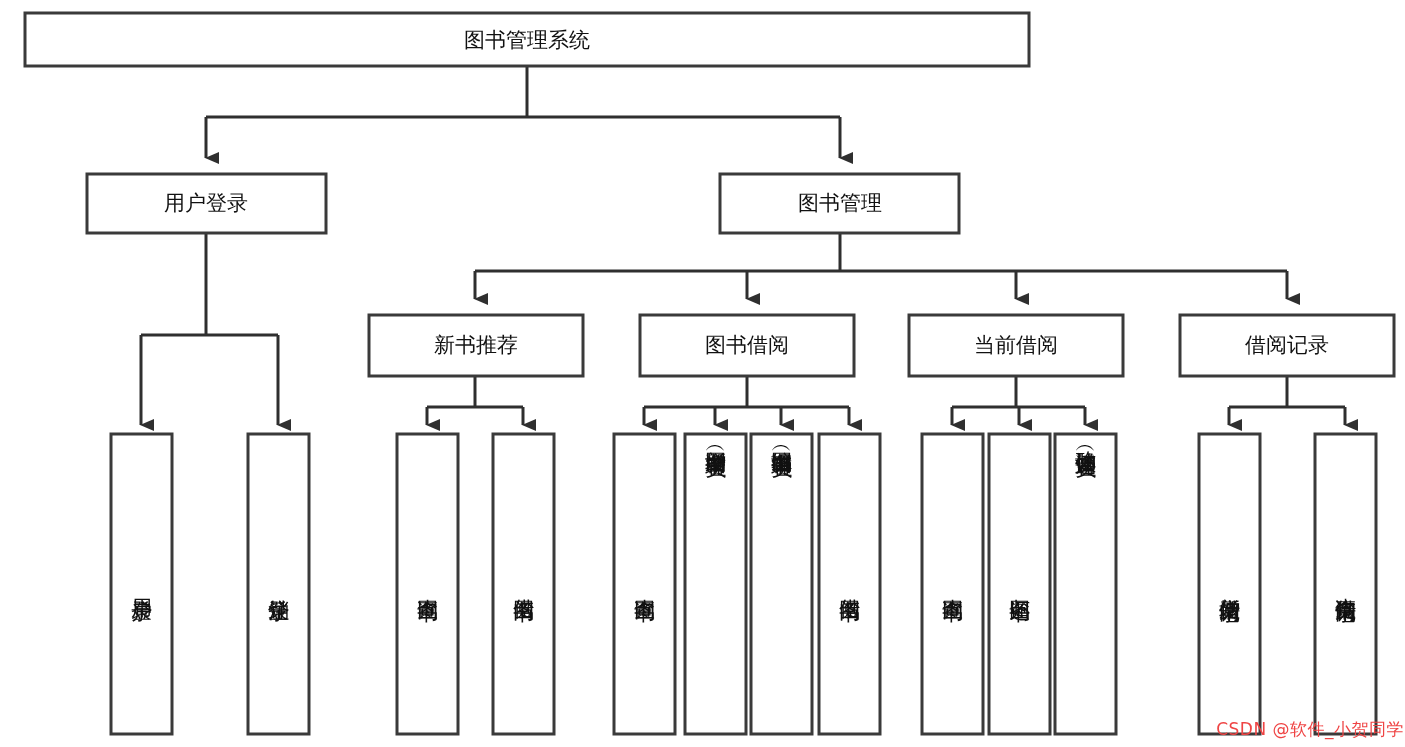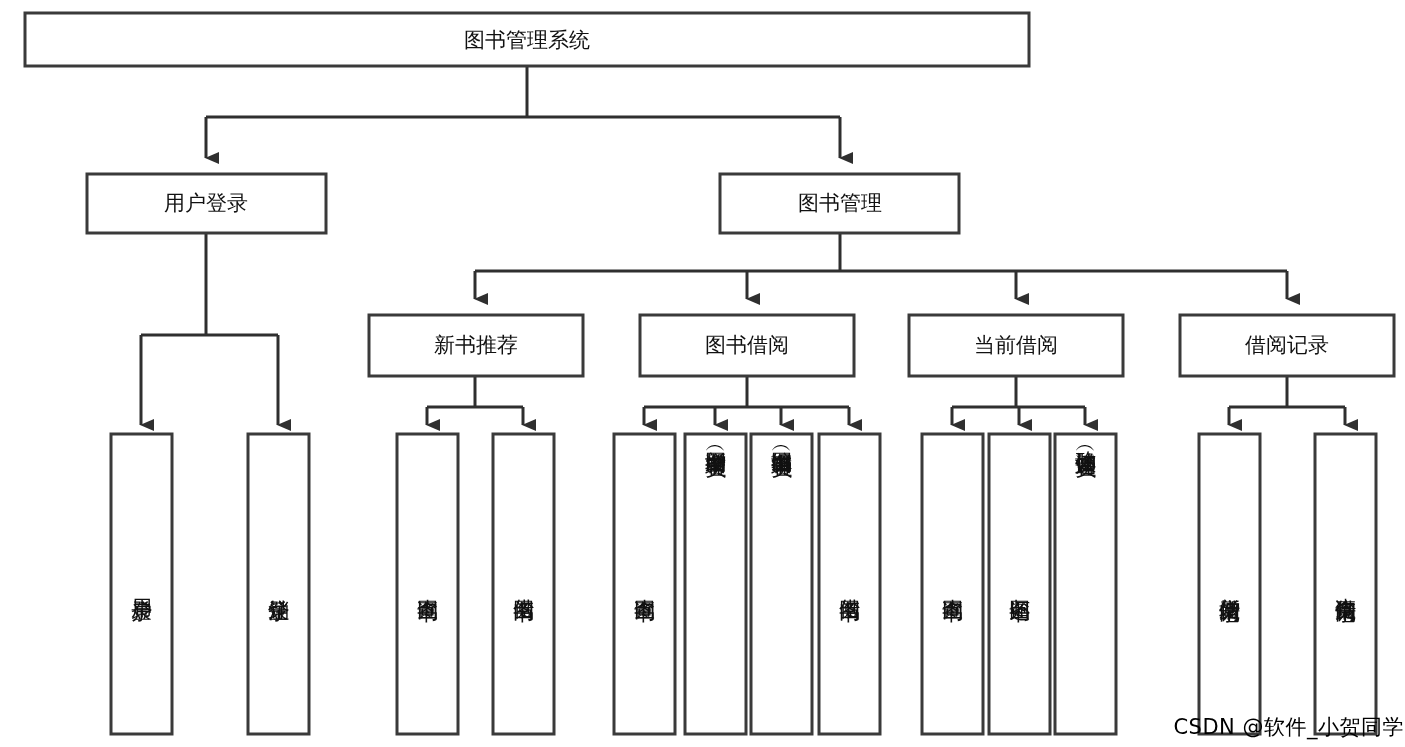--- a/index.html
+++ b/index.html
@@ -64,22 +64,22 @@
     letter-spacing: 1px;
     text-align: center;
     white-space: nowrap;
     pointer-events: none;
   }
   .watermark {
     position: absolute;
     right: 8px;
     bottom: 6px;
     font-family: "DejaVu Sans", "Liberation Sans", sans-serif;
-    font-size: 21px;
-    color: #000000;
+    font-size: 17px;
+    color: #ef4444;
     letter-spacing: 0.5px;
     white-space: nowrap;
   }
 </style>
 </head>
 <body>
 
 <div id="diagram-root">
 
   <svg id="flow" viewBox="0 0 1405 747">

